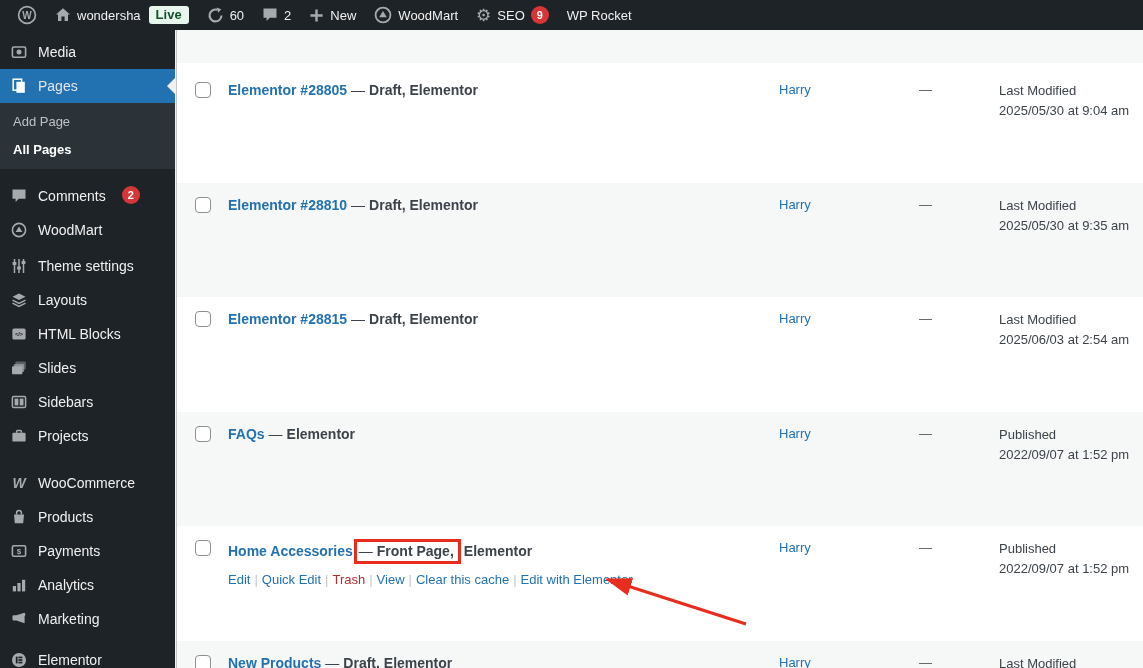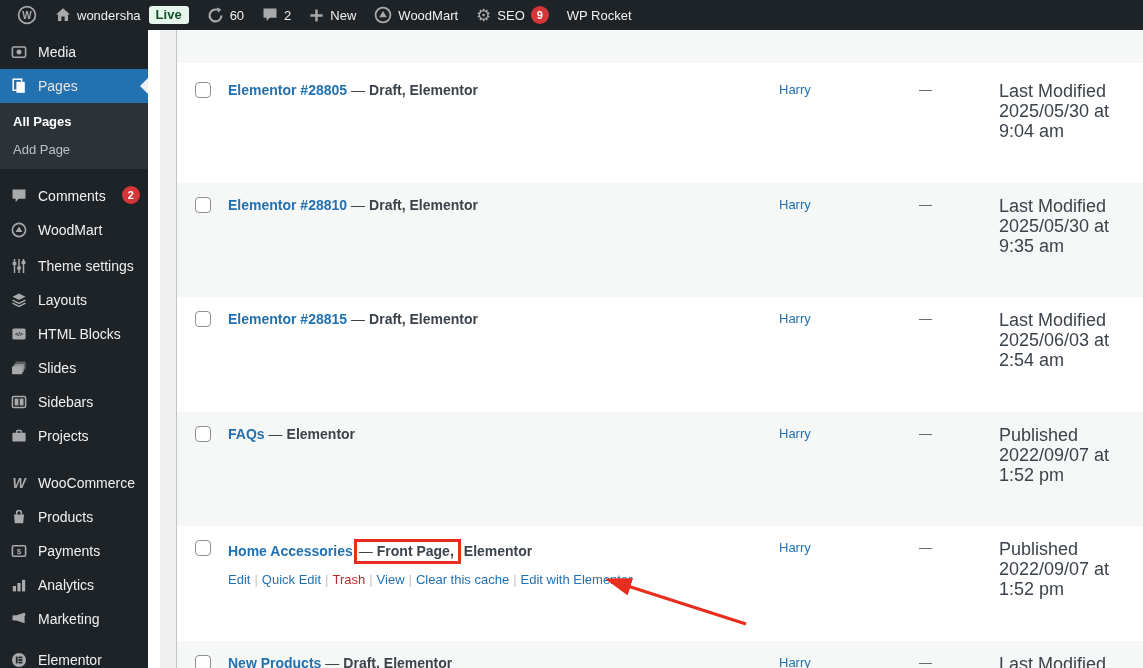--- a/index.html
+++ b/index.html
@@ -14,21 +14,21 @@
     display:flex; align-items:center; color:#f0f0f1; font-size:13px; padding-left:8px; z-index:40; }
   .ab-item { display:flex; align-items:center; gap:6px; height:30px; padding:0 9px; cursor:pointer; white-space:nowrap; }
   .ab-icon { color:#a7aaad; display:flex; align-items:center; }
   .live-badge { background:var(--live-badge-bg,#e7f7ed); color:var(--live-badge-text,#12512a); font-weight:bold;
     padding:1px 7px 2px; border-radius:3px; font-size:13px; margin-left:2px; }
   .ab-count { color:#f0f0f1; }
   .seo-badge { background:var(--badge-red,#d63638); color:#fff; min-width:18px; height:18px; border-radius:9px;
     display:flex; align-items:center; justify-content:center; font-size:11px; font-weight:bold; padding:0 5px; }
 
   
-  .sidebar { position:absolute; top:30px; left:0; bottom:0; width:148px; background:var(--admin-dark,#1d2327);
+  .sidebar { position:absolute; top:30px; left:0; bottom:0; width:175px; background:var(--admin-dark,#1d2327);
     color:#f0f0f1; font-size:14px; overflow:hidden; z-index:30; padding-top:5px; }
   .menu-item { display:flex; align-items:center; height:34px; padding-left:9px; gap:9px; cursor:pointer; position:relative; }
   .mi-icon { width:20px; display:flex; justify-content:center; align-items:center; color:#a7aaad; flex:0 0 20px; }
   .menu-item.active { background:var(--accent-blue,#2271b1); color:#e5e5e5; }
   .menu-item.active .mi-icon { color:#fff; }
   .menu-item.active:after { content:""; position:absolute; right:0; top:50%; margin-top:-8px;
     border:8px solid transparent; border-right-color:#f0f0f1; }
   .submenu { background:#2c3338; padding:4px 0 6px; }
   .submenu-item { height:28px; display:flex; align-items:center; padding-left:13px; font-size:13px; color:#bdc1c6; cursor:pointer; }
   .submenu-item.current { color:#fff; font-weight:bold; }
@@ -55,21 +55,21 @@
   .state { font-weight:bold; color:#3c434a; }
   .red-box { display:inline-block; border:3px solid var(--annotation-red,#e82c1e); padding:0 4px 1px 2px; margin:0 3px 0 1px; }
   .red-box .sep { margin:0 4px 0 0; }
   .row-actions { margin-top:7px; font-size:13px; color:#c3c4c7; line-height:17px; }
   .row-actions a { color:var(--accent-blue,#2271b1); text-decoration:none; cursor:pointer; }
   .row-actions a.trash { color:var(--trash-red,#b32d2e); }
   .act-sep { color:#c3c4c7; margin:0 4px; }
   .col-author { width:140px; flex:0 0 140px; font-size:13px; line-height:17px; }
   .col-author a { color:var(--accent-blue,#2271b1); text-decoration:none; cursor:pointer; }
   .col-comments { width:80px; flex:0 0 80px; font-size:13px; color:#50575e; line-height:17px; }
-  .col-date { flex:1; font-size:18px; color:#3c434a; line-height:20px; }
+  .col-date { flex:1; font-size:13px; color:#3c434a; line-height:20px; }
 
   .arrow-svg { position:absolute; left:590px; top:570px; z-index:10; pointer-events:none; }
 </style>
 </head>
 <body>
 
 <div class="page">
 
   <div class="admin-bar">
     <div class="ab-item">
@@ -149,25 +149,25 @@
       <span class="mi-icon">
         <svg width="16" height="16" viewBox="0 0 16 16">
             <rect x="2.2" y="1.2" width="8.4" height="11" fill="none" stroke="currentColor" stroke-width="1.5"></rect>
             <rect x="5.4" y="3.8" width="8.4" height="11" fill="currentColor"></rect>
           </svg>
       </span>
       <span>Pages</span>
     </div>
 
     <div class="submenu">
+      <div class="submenu-item">
+        <span>Add Page</span>
+      </div>
       <div class="submenu-item current">
         <span>All Pages</span>
-      </div>
-      <div class="submenu-item">
-        <span>Add Page</span>
       </div>
     </div>
 
     <div class="menu-item mt-sep1">
       <span class="mi-icon">
         <svg width="16" height="16" viewBox="0 0 16 16">
             <path d="M1.5 1.5h13v9.2H7.8l-3.2 3.4v-3.4H1.5z" fill="currentColor"></path>
           </svg>
       </span>
       <span>Comments</span>

